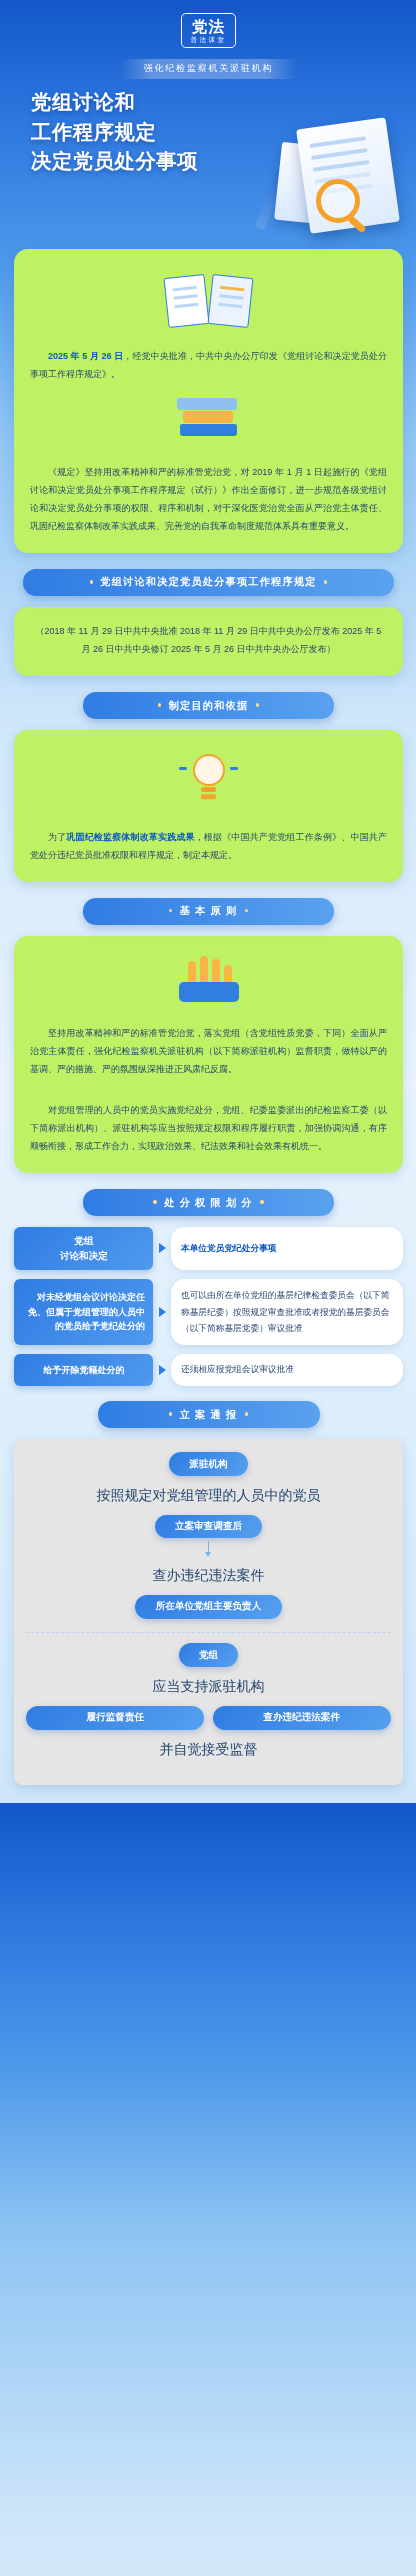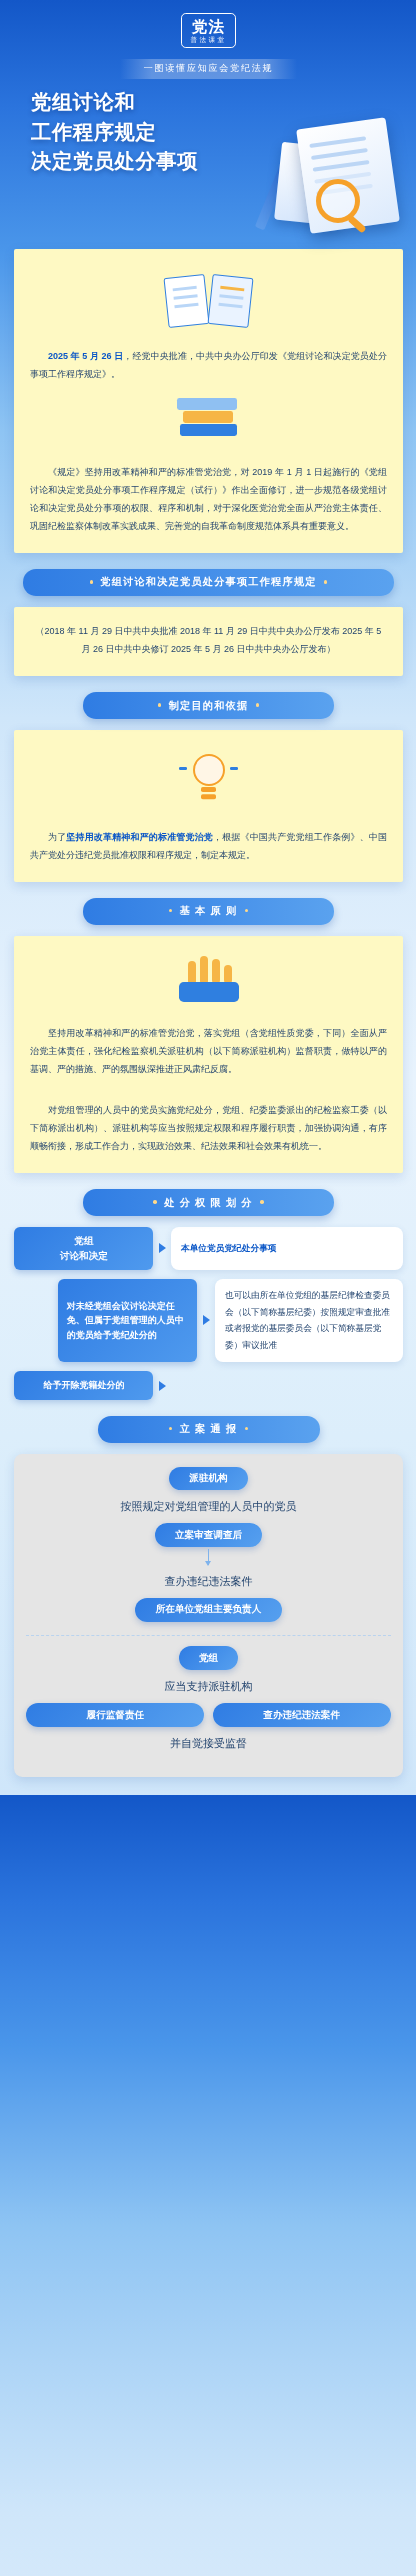--- a/index.html
+++ b/index.html
@@ -78,22 +78,22 @@
   }
   .hero-art .pen {
     position:absolute; right: 139px; top: -18px; width: 9.6px; height: 72px;
     background: linear-gradient(180deg,#2f6fd6,#5b9bea); border-radius: 2.4px;
     transform: rotate(22deg);
   }
 
   
   .card {
     margin: 0 14.4px 12px 14.4px;
-    background: #fef9c3;
-    border-radius: 2px;
+    background: #bef264;
+    border-radius: 14px;
     box-shadow: 0 3.6px 10.8px rgba(30,80,160,.16);
     padding: 15.6px 15.6px 18px 15.6px;
   }
   .para {
     font-size: 9px;
     line-height: 2.0;
     color: #24456f;
     text-align: justify;
     text-indent: 2em;
   }
@@ -180,34 +180,34 @@
     color: #ffffff;
     font-size: 9px;
     font-weight: bold;
     line-height: 1.6;
     padding: 7.2px 8.4px;
     display: flex; align-items: center; justify-content: center;
     text-align: center;
     background: linear-gradient(135deg,#2f7ce3,#4f9aee);
     box-shadow: 0 2.4px 6px rgba(25,80,170,.25);
   }
-  .split-left.tall { text-align: left; margin-left: 44px; }
+  .split-left.tall { text-align: right; }
   .arrow {
     flex: 0 0 18px; display:flex; align-items:center; justify-content:center;
   }
   .arrow:before {
     content:""; width: 0; height: 0;
     border-top: 5.4px solid transparent;
     border-bottom: 5.4px solid transparent;
     border-left: 7.8px solid #2f7ce3;
   }
   .split-right {
     flex: 1;
     background: #ffffff;
-    border-radius: 8px;
+    border-radius: 14px;
     padding: 7.2px 9.6px;
     font-size: 8.7px;
     line-height: 1.95;
     color: #24456f;
     display:flex; align-items:center;
     box-shadow: 0 2.4px 7.2px rgba(30,80,160,.12);
   }
   .split-right b { color:#0b57c7; }
   .split-title {
     width: 139px;
@@ -223,21 +223,21 @@
   
   .flow { margin: 0 14.4px; background: #e5e5e5; border-radius: 8.4px; padding: 13px 12px 17px; box-shadow: 0 3.6px 10.8px rgba(30,80,160,.16); }
   .flow-node {
     margin: 0 auto;
     background: linear-gradient(135deg,#2f7ce3,#56a0ef);
     color:#fff; font-weight: bold; font-size: 9.6px;
     border-radius: 12px; padding: 5.4px 20.3px; display: table;
     box-shadow: 0 2.4px 6px rgba(25,80,170,.25);
   }
   .flow-text {
-    text-align:center; font-size: 11px; color:#24456f; line-height: 1.9; margin: 6px 0; font-family: Liberation Serif, serif;
+    text-align:center; font-size: 14px; color:#24456f; line-height: 1.9; margin: 6px 0;
   }
   .flow-arrow { width: 1.2px; height: 15.6px; background:#7fb3ec; margin: 2.4px auto; position: relative; }
   .flow-arrow:after {
     content:""; position:absolute; left:-3px; bottom:-0.6px;
     border-left: 3.6px solid transparent; border-right: 3.6px solid transparent;
     border-top: 5.4px solid #7fb3ec;
   }
   .flow-two { display:flex; gap: 8.4px; justify-content:center; margin-top: 3.6px;}
   .flow-two .flow-node { flex: 1; text-align:center; display:block; padding: 5.4px 3.6px; }
   .divider-dash { border-top: 0.6px dashed #b9d3ef; margin: 13px 0 10.8px; }
@@ -248,21 +248,21 @@
 <div class="page">
 
   <div class="logo-wrap">
     <div class="logo">
       <span>党法</span>
       <span class="sub">普法课堂</span>
     </div>
   </div>
 
   <div class="ribbon-wrap">
-    <div class="ribbon">一图读懂应知应会党纪法规</div>
+    <div class="ribbon">强化纪检监察机关派驻机构</div>
   </div>
 
   <div class="main-title">
     <div>党组讨论和</div>
     <div>工作程序规定</div>
     <div>决定党员处分事项</div>
   </div>
 
   <div class="hero-art">
     <div class="pen"></div>
@@ -300,21 +300,21 @@
   <div class="card">
     <div class="icon-row">
       <span class="bulb-ic">
         <span class="ray"></span>
         <span class="ray2"></span>
         <span class="b"></span>
         <span class="s"></span>
       </span>
     </div>
     <p class="para">
-      <span>为了</span><b class="hl">坚持用改革精神和严的标准管党治党</b><span>，根据《中国共产党党组工作条例》、中国共产党处分违纪党员批准权限和程序规定，制定本规定。</span>
+      <span>为了</span><b class="hl">巩固纪检监察体制改革实践成果</b><span>，根据《中国共产党党组工作条例》、中国共产党处分违纪党员批准权限和程序规定，制定本规定。</span>
     </p>
   </div>
 
   <div class="banner small">
     <span class="dot"></span><span>基 本 原 则</span><span class="dot"></span>
   </div>
   <div class="card">
     <div class="icon-row">
       <span class="hand-ic">
         <span class="f f1"></span>
@@ -348,20 +348,21 @@
 
     <div class="split-row">
       <div class="split-left tall">对未经党组会议讨论决定任免、但属于党组管理的人员中的党员给予党纪处分的</div>
       <div class="arrow"></div>
       <div class="split-right">也可以由所在单位党组的基层纪律检查委员会（以下简称基层纪委）按照规定审查批准或者报党的基层委员会（以下简称基层党委）审议批准</div>
     </div>
 
     <div class="split-row">
       <div class="split-left">给予开除党籍处分的</div>
       <div class="arrow"></div>
+      <div class="split-right">还须相应报党组会议审议批准</div>
     </div>
   </div>
 
   <div class="banner xsmall">
     <span class="dot"></span><span>立 案 通 报</span><span class="dot"></span>
   </div>
 
   <div class="flow">
     <div class="flow-node">派驻机构</div>
     <div class="flow-text">按照规定对党组管理的人员中的党员</div>

